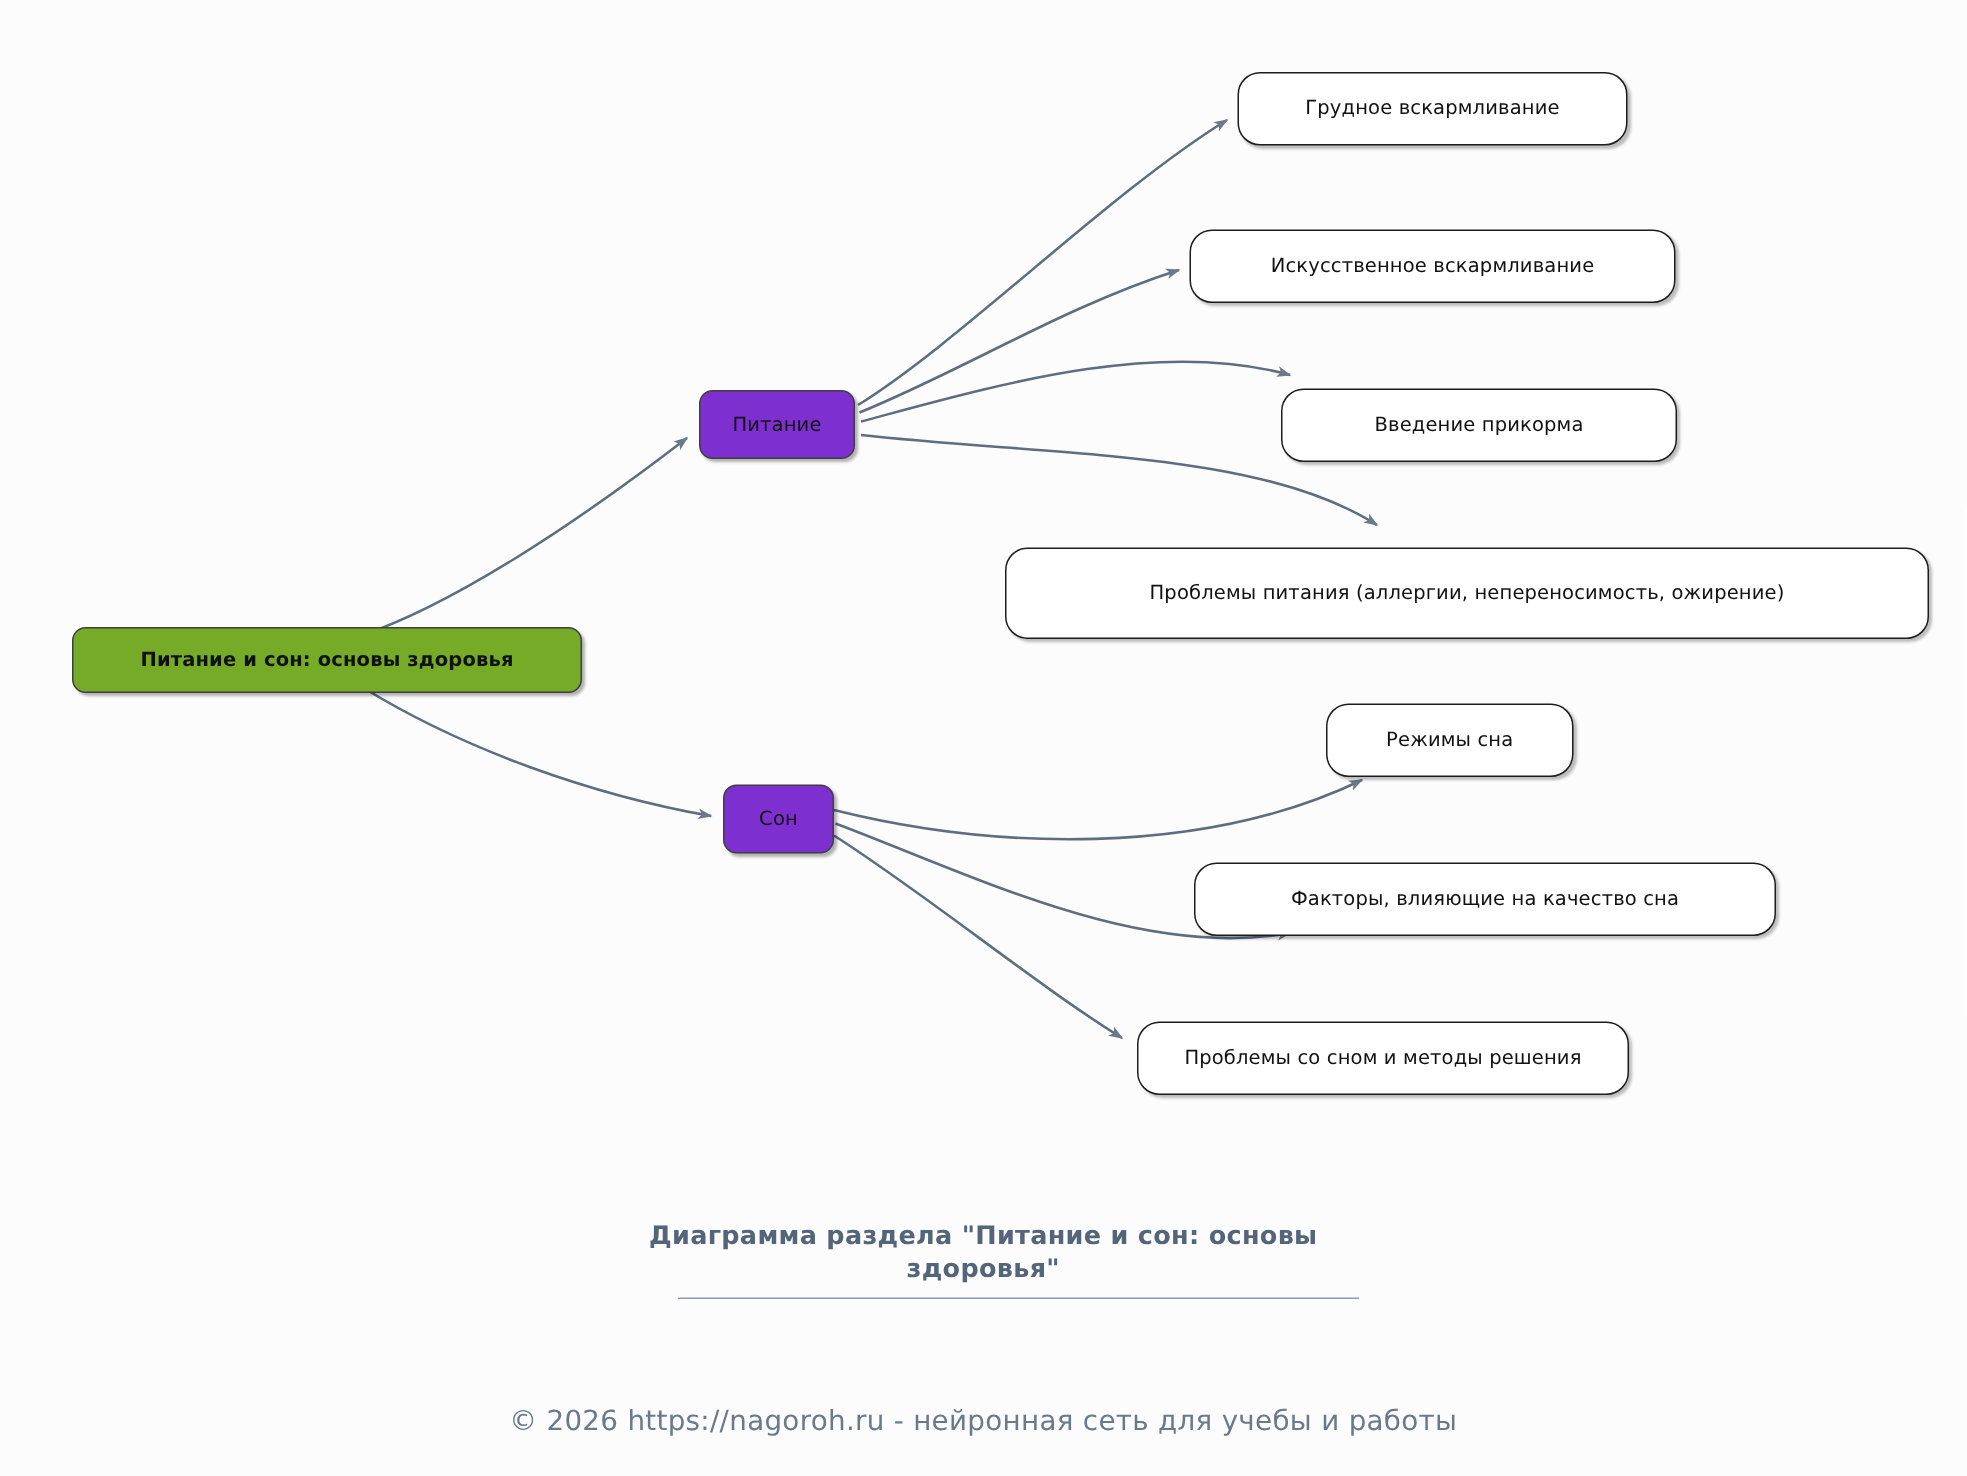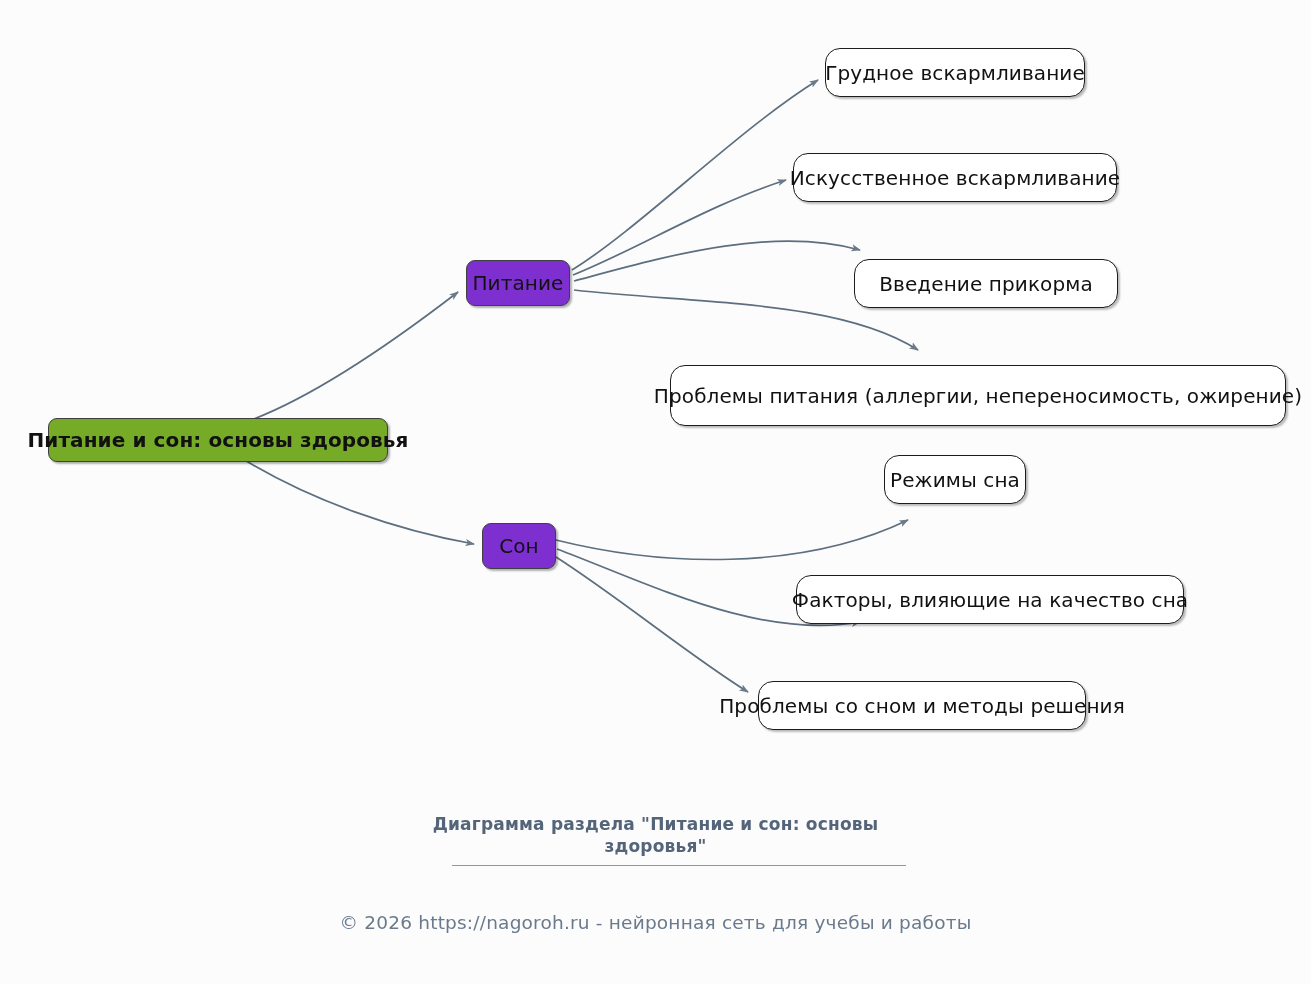--- a/index.html
+++ b/index.html
@@ -29,21 +29,21 @@
     display: flex;
     align-items: center;
     justify-content: center;
     border-radius: 9px;
     white-space: nowrap;
     line-height: 1;
   }
   .node-label {
     display: block;
     color: #111111;
-    font-size: 20px;
+    font-size: 13px;
     letter-spacing: 0.1px;
   }
   .node.root {
     background: #76ab28;
     border: 1.6px solid #3f3f3f;
     box-shadow: 2px 2px 2px rgba(0,0,0,0.30);
     font-weight: bold;
   }
   .node.branch {
     background: #7d2fd0;
@@ -129,32 +129,32 @@
   </div>
 
   <div class="node leaf" style="left:854px; top:259px; width:264px; height:49px;">
     <span class="node-label">Введение прикорма</span>
   </div>
 
   <div class="node leaf" style="left:648px; top:365px; width:616px; height:61px;margin-left:22px;">
     <span class="node-label">Проблемы питания (аллергии, непереносимость, ожирение)</span>
   </div>
 
-  <div class="node leaf" style="left:884px; top:455px; width:142px; height:49px;">
+  <div class="node leaf" style="left:884px; top:469px; width:165px; height:49px;">
     <span class="node-label">Режимы сна</span>
   </div>
 
   <div class="node leaf" style="left:796px; top:575px; width:388px; height:49px;">
     <span class="node-label">Факторы, влияющие на качество сна</span>
   </div>
 
   <div class="node leaf" style="left:758px; top:681px; width:328px; height:49px;">
     <span class="node-label">Проблемы со сном и методы решения</span>
   </div>
 
   <div class="caption" style="top:813px;">Диаграмма раздела "Питание и сон: основы</div>
   <div class="caption" style="top:835px;">здоровья"</div>
 
   <div class="divider" style="left:452px; top:865px; width:454px;"></div>
 
-  <div class="footer" style="top:912px;">© 2026 https://nagoroh.ru - нейронная сеть для учебы и работы</div>
+  <div class="footer" style="top:937px;">© 2026 https://nagoroh.ru - нейронная сеть для учебы и работы</div>
 
 </div>
 
 </body></html>

